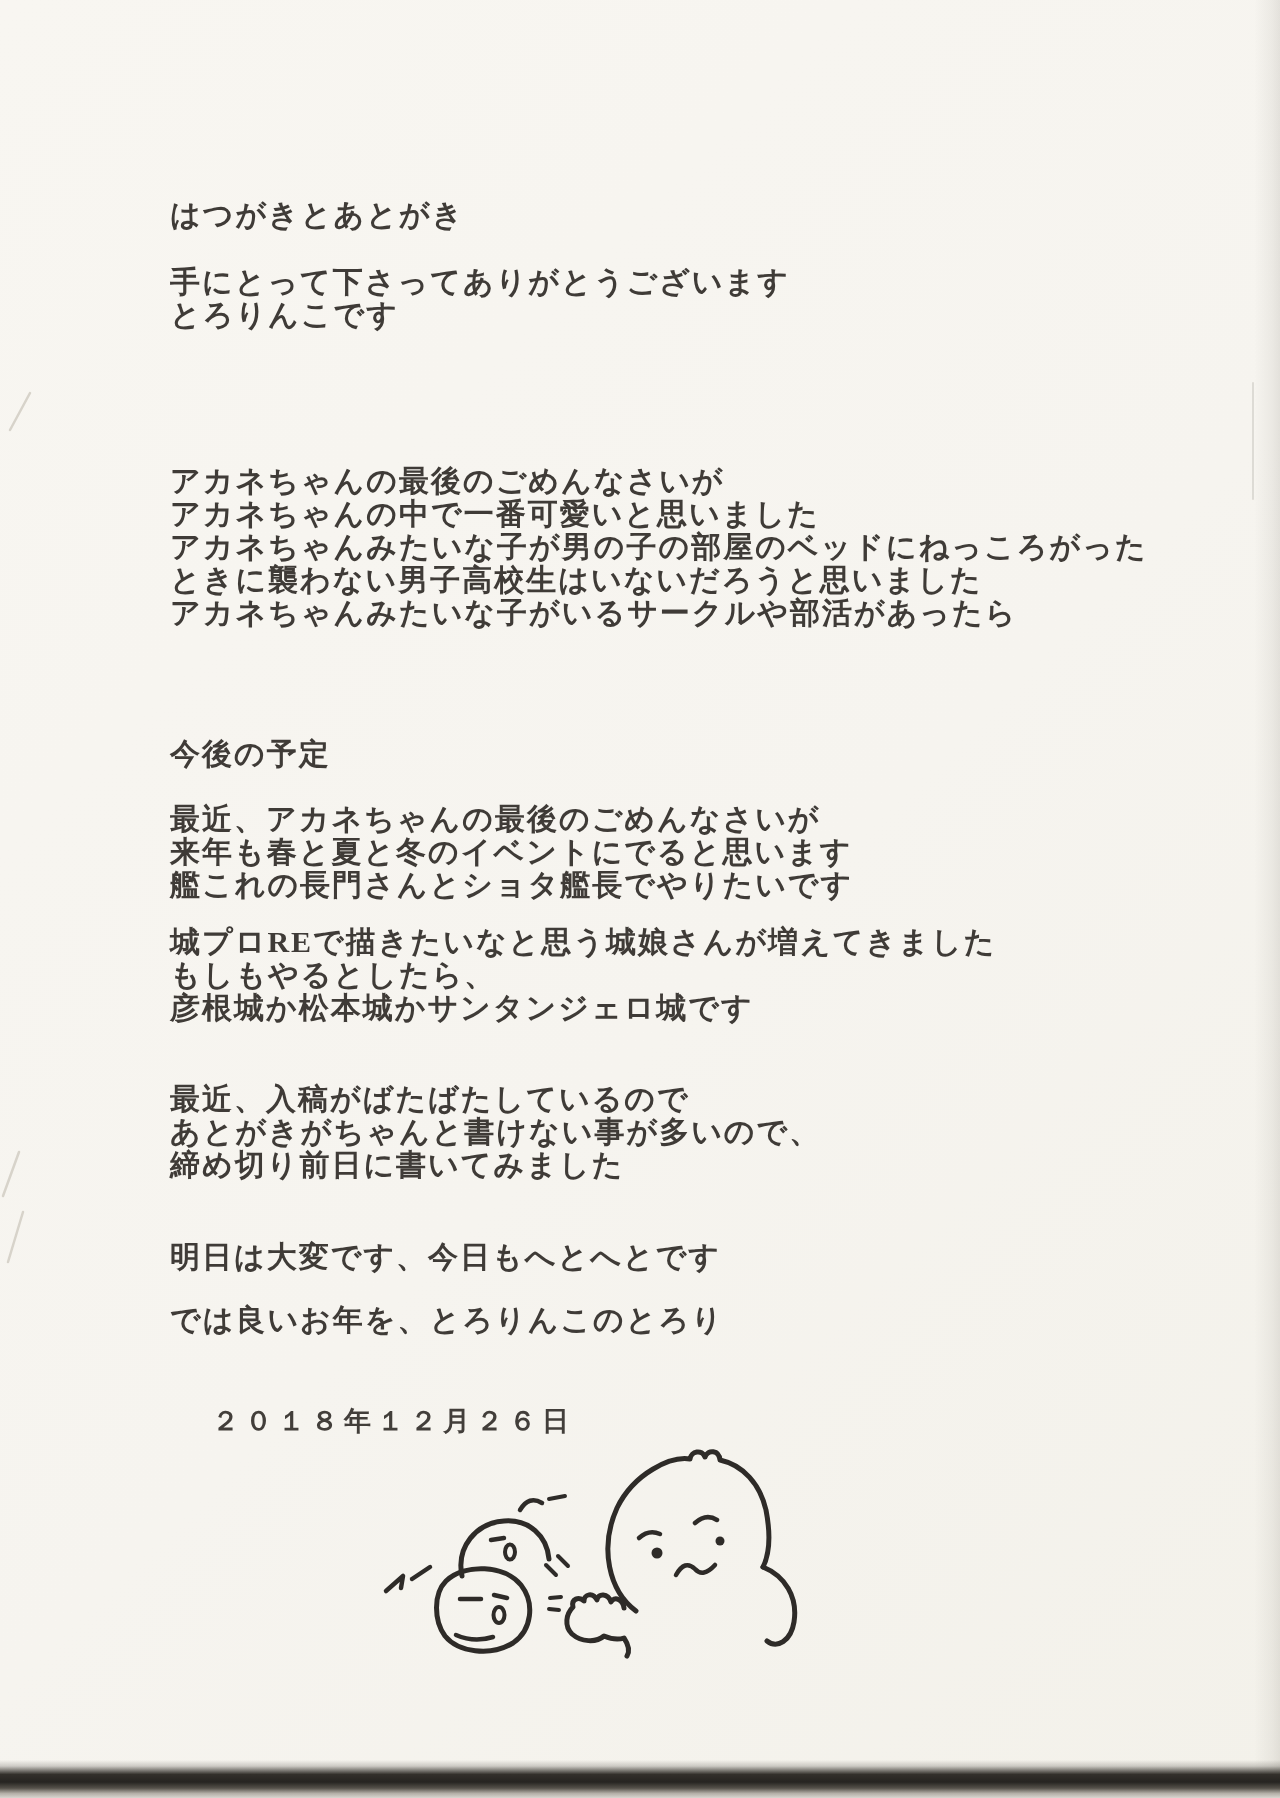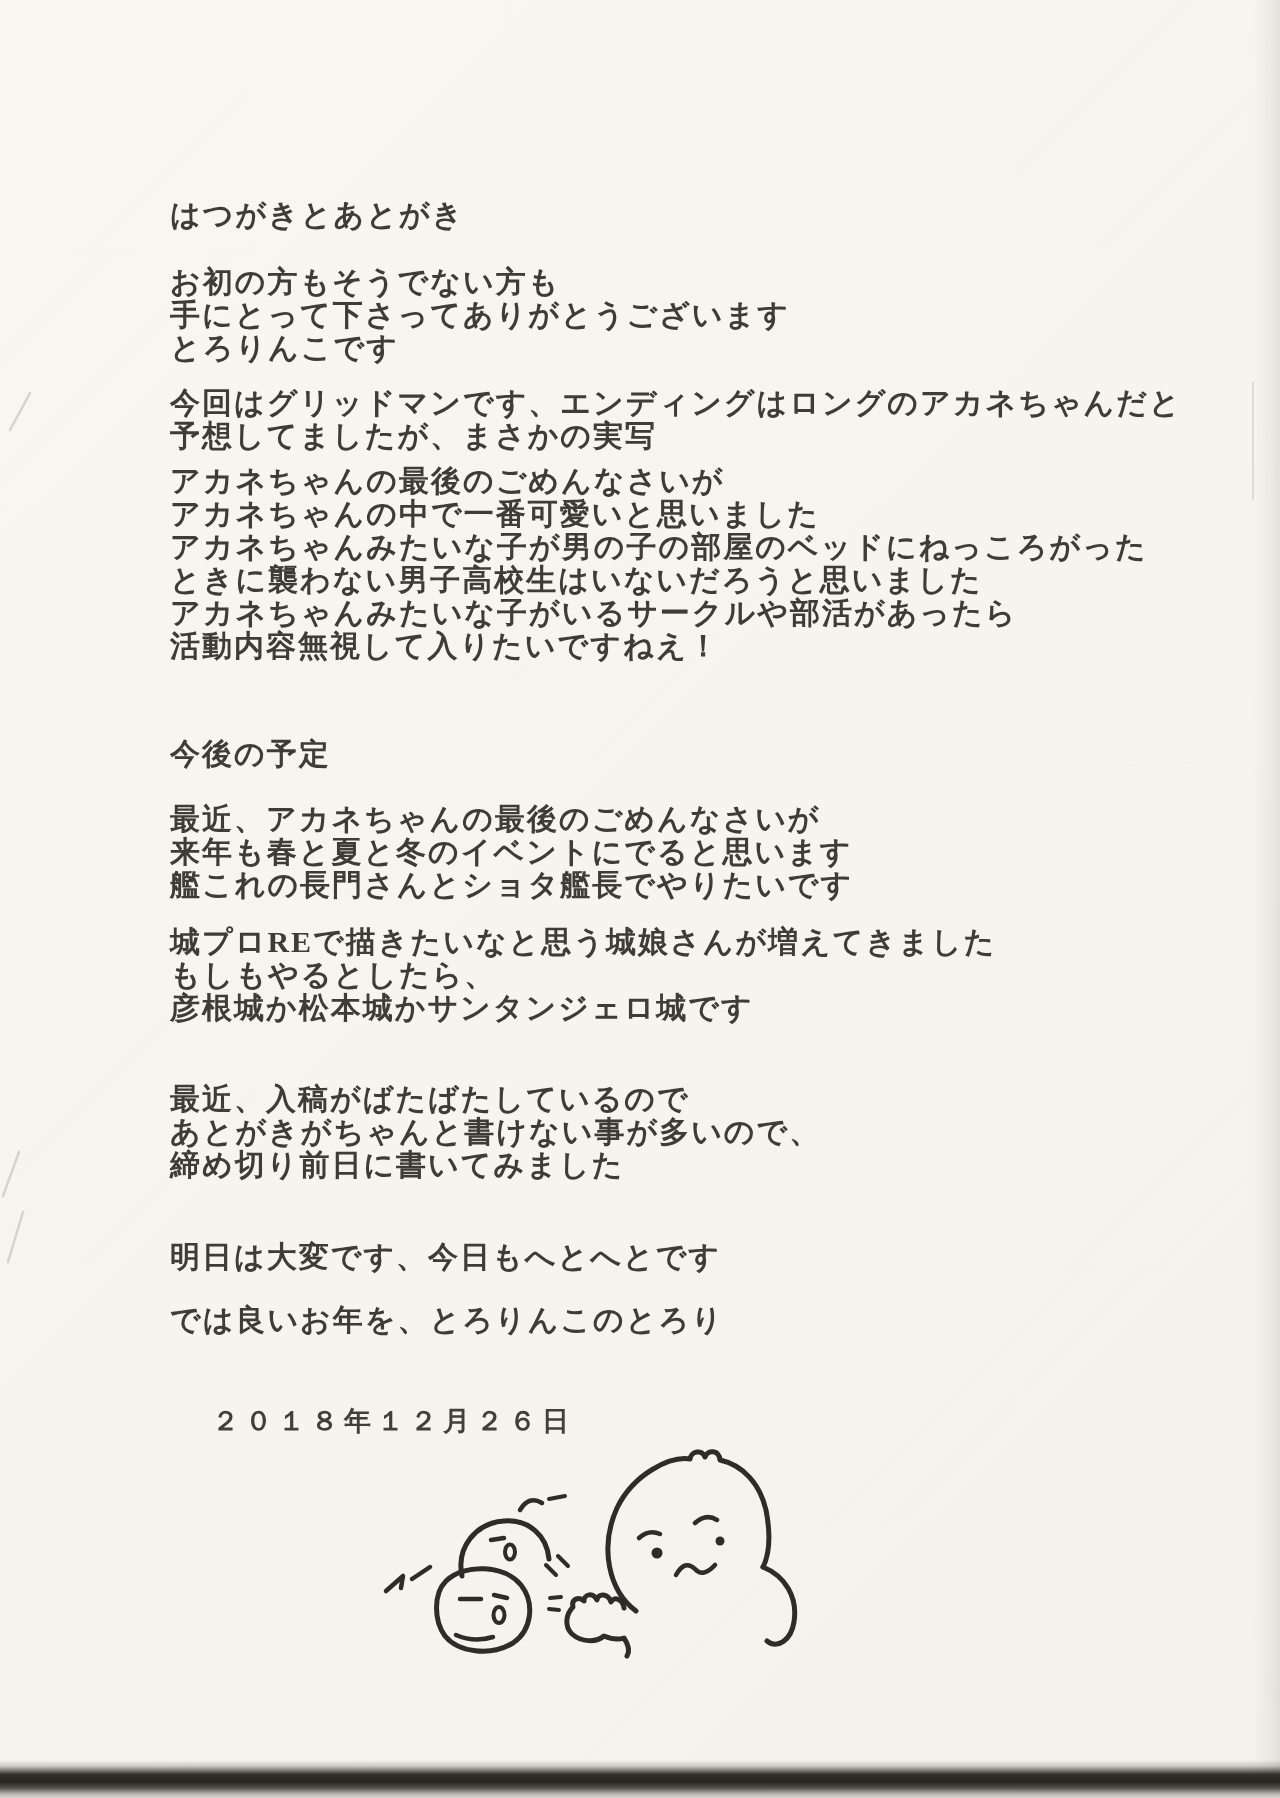--- a/index.html
+++ b/index.html
@@ -48,37 +48,31 @@
 </head>
 <body>
 
 <div class="page">
 
   <section class="textblock" style="top:198px">
     <div class="line">はつがきとあとがき</div>
   </section>
 
   <section class="textblock" style="top:265px">
-    <div class="line">お初の方もそうでない方も</div>
     <div class="line">手にとって下さってありがとうございます</div>
     <div class="line">とろりんこです</div>
   </section>
 
-  <section class="textblock" style="top:386px">
-    <div class="line">今回はグリッドマンです、エンディングはロングのアカネちゃんだと</div>
-    <div class="line">予想してましたが、まさかの実写</div>
-  </section>
 
   <section class="textblock" style="top:464px">
     <div class="line">アカネちゃんの最後のごめんなさいが</div>
     <div class="line">アカネちゃんの中で一番可愛いと思いました</div>
     <div class="line">アカネちゃんみたいな子が男の子の部屋のベッドにねっころがった</div>
     <div class="line">ときに襲わない男子高校生はいないだろうと思いました</div>
     <div class="line">アカネちゃんみたいな子がいるサークルや部活があったら</div>
-    <div class="line">活動内容無視して入りたいですねえ！</div>
   </section>
 
   <section class="textblock" style="top:737px">
     <div class="line">今後の予定</div>
   </section>
 
   <section class="textblock" style="top:802px">
     <div class="line">最近、アカネちゃんの最後のごめんなさいが</div>
     <div class="line">来年も春と夏と冬のイベントにでると思います</div>
     <div class="line">艦これの長門さんとショタ艦長でやりたいです</div>

